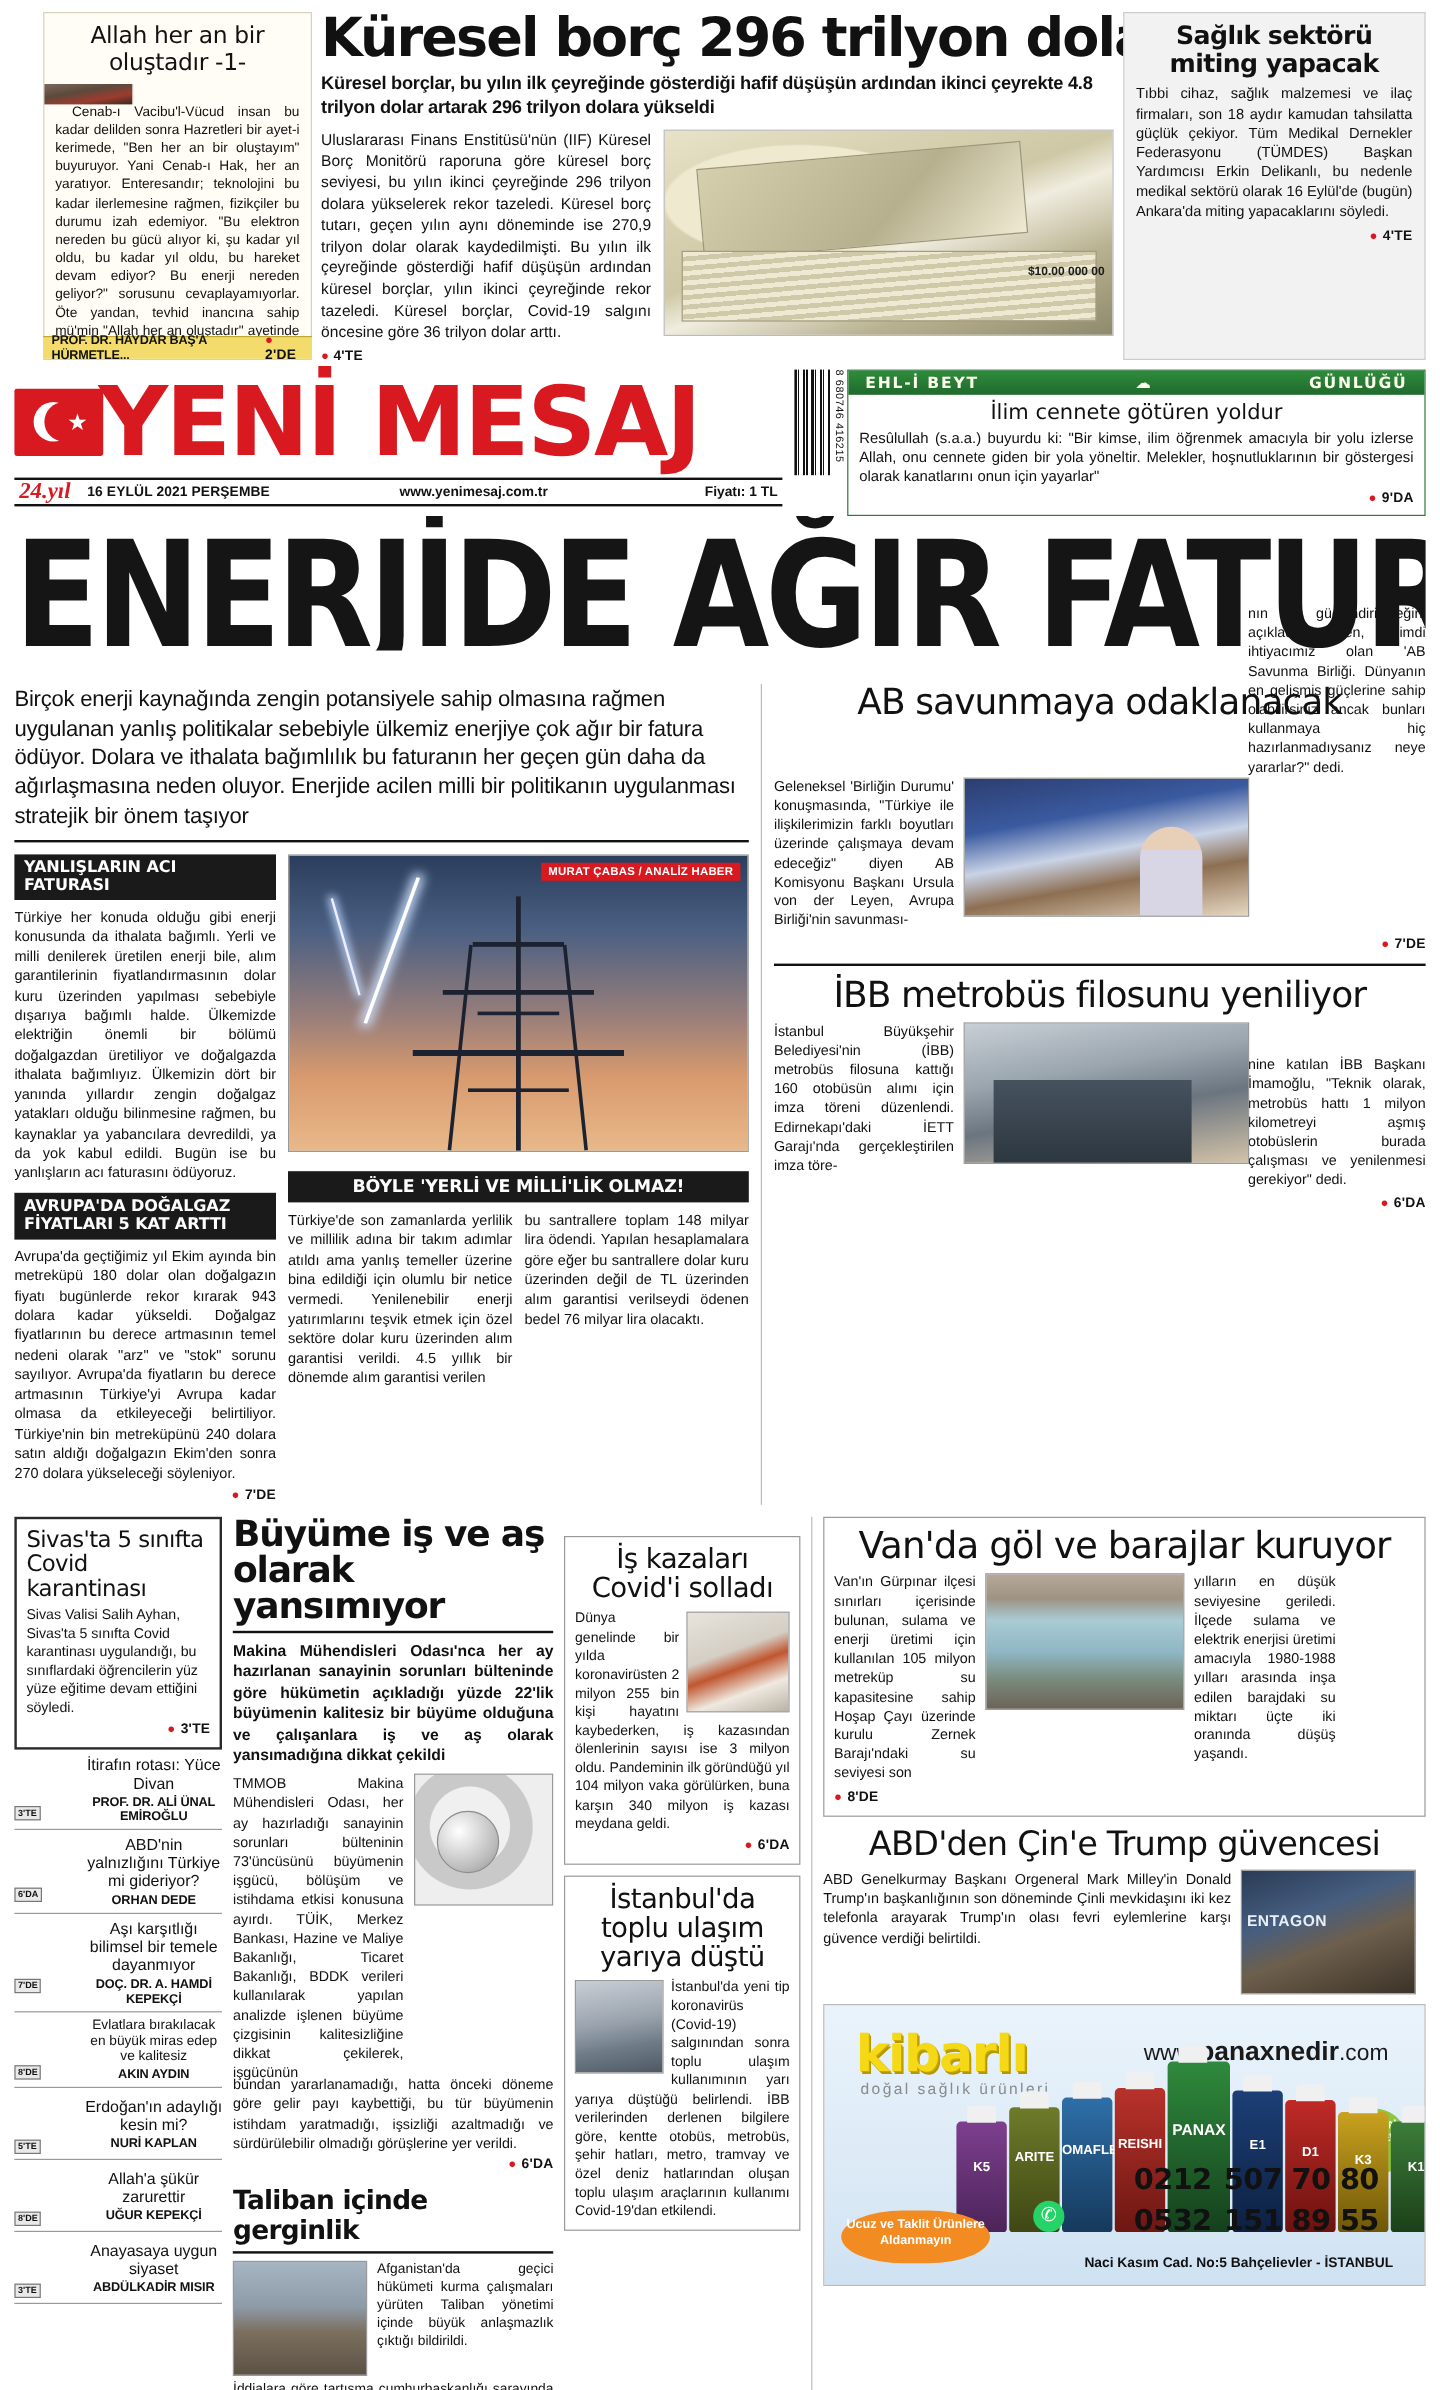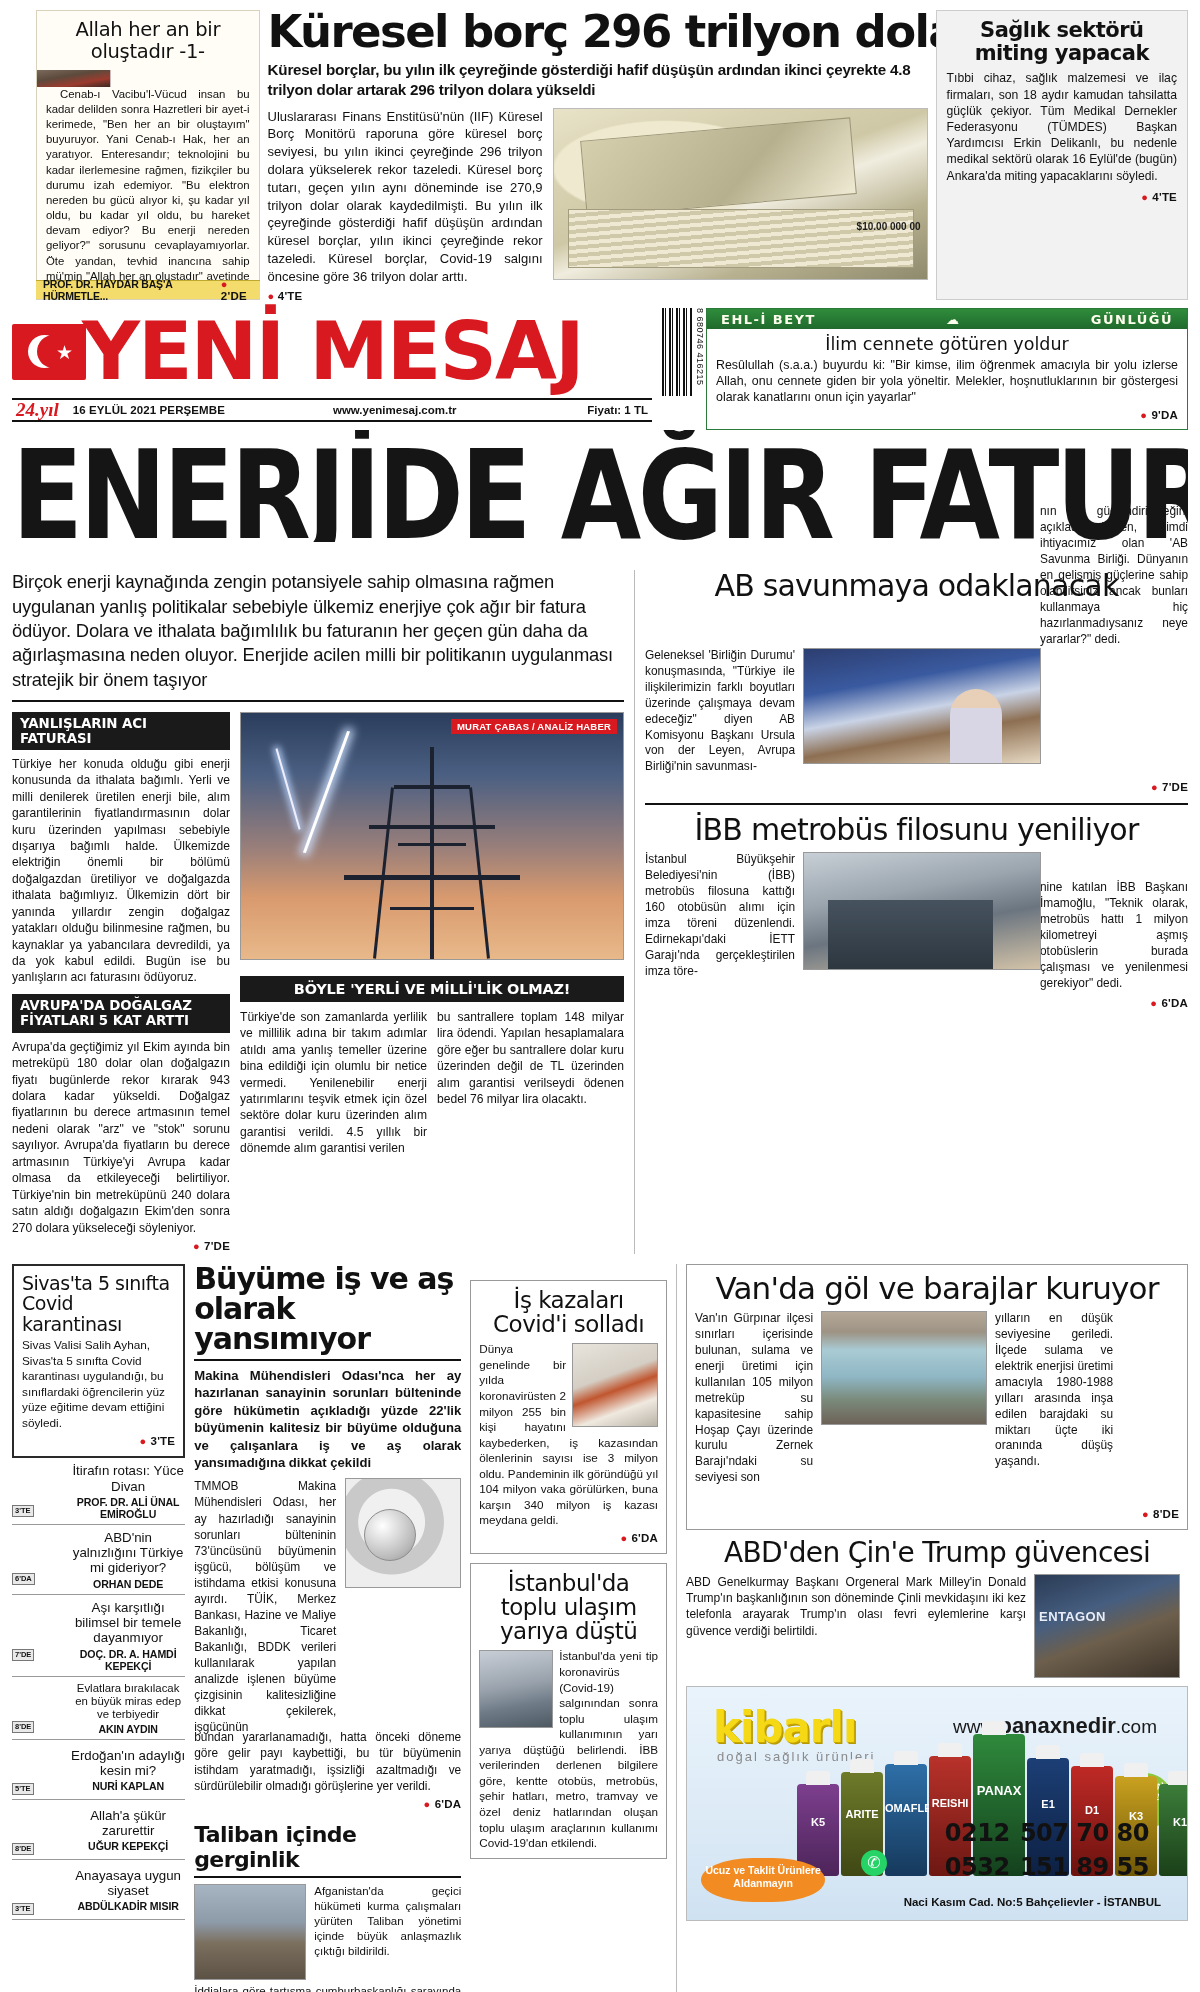--- a/index.html
+++ b/index.html
@@ -570,21 +570,21 @@
           <div class="cm-txt">
               <div class="cm-title">Aşı karşıtlığı bilimsel bir temele dayanmıyor</div>
             <div class="cm-name">DOÇ. DR. A. HAMDİ KEPEKÇİ</div>
             </div>
         </div>
         <div class="colmnist">
           <div class="cm-photo">
               <span class="cm-pg">8'DE</span>
             </div>
           <div class="cm-txt">
-              <div class="cm-title" style="font-size:11.4px">Evlatlara bırakılacak en büyük miras edep ve terbiyedir</div>
+              <div class="cm-title" style="font-size:11.4px">Evlatlara bırakılacak en büyük miras edep ve kalitesiz</div>
             <div class="cm-name">AKIN AYDIN</div>
             </div>
         </div>
         <div class="colmnist">
           <div class="cm-photo">
               <span class="cm-pg">5'TE</span>
             </div>
           <div class="cm-txt">
               <div class="cm-title">Erdoğan'ın adaylığı kesin mi?</div>
             <div class="cm-name">NURİ KAPLAN</div>
@@ -656,21 +656,21 @@
     </div>
 
     <div class="low-c4">
       <div class="van-box">
         <div class="rh" style="font-size:31px">Van'da göl ve barajlar kuruyor</div>
         <div class="r-flow">
           <p style="width:118px">Van'ın Gürpınar ilçesi sınırları içerisinde bulunan, sulama ve enerji üretimi için kullanılan 105 milyon metreküp su kapasitesine sahip Hoşap Çayı üzerinde kurulu Zernek Barajı'ndaki su seviyesi son</p>
           <div class="van-photo"></div>
           <p style="width:118px">yılların en düşük seviyesine geriledi. İlçede sulama ve elektrik enerjisi üretimi amacıyla 1980-1988 yılları arasında inşa edilen barajdaki su miktarı üçte iki oranında düşüş yaşandı.</p>
         </div>
-        <div style="text-align:right;margin-top:18px">
+        <div style="text-align:left;margin-top:2px">
           <span class="bullet">●</span>
           <span class="pg">8'DE</span>
         </div>
       </div>
 
       <div>
         <div class="abd-h">ABD'den Çin'e Trump güvencesi</div>
         <div class="abd-flow">
           <p style="width:340px">ABD Genelkurmay Başkanı Orgeneral Mark Milley'in Donald Trump'ın başkanlığının son döneminde Çinli mevkidaşını iki kez telefonla arayarak Trump'ın olası fevri eylemlerine karşı güvence verdiği belirtildi.</p>
           <div class="pentagon-photo">

